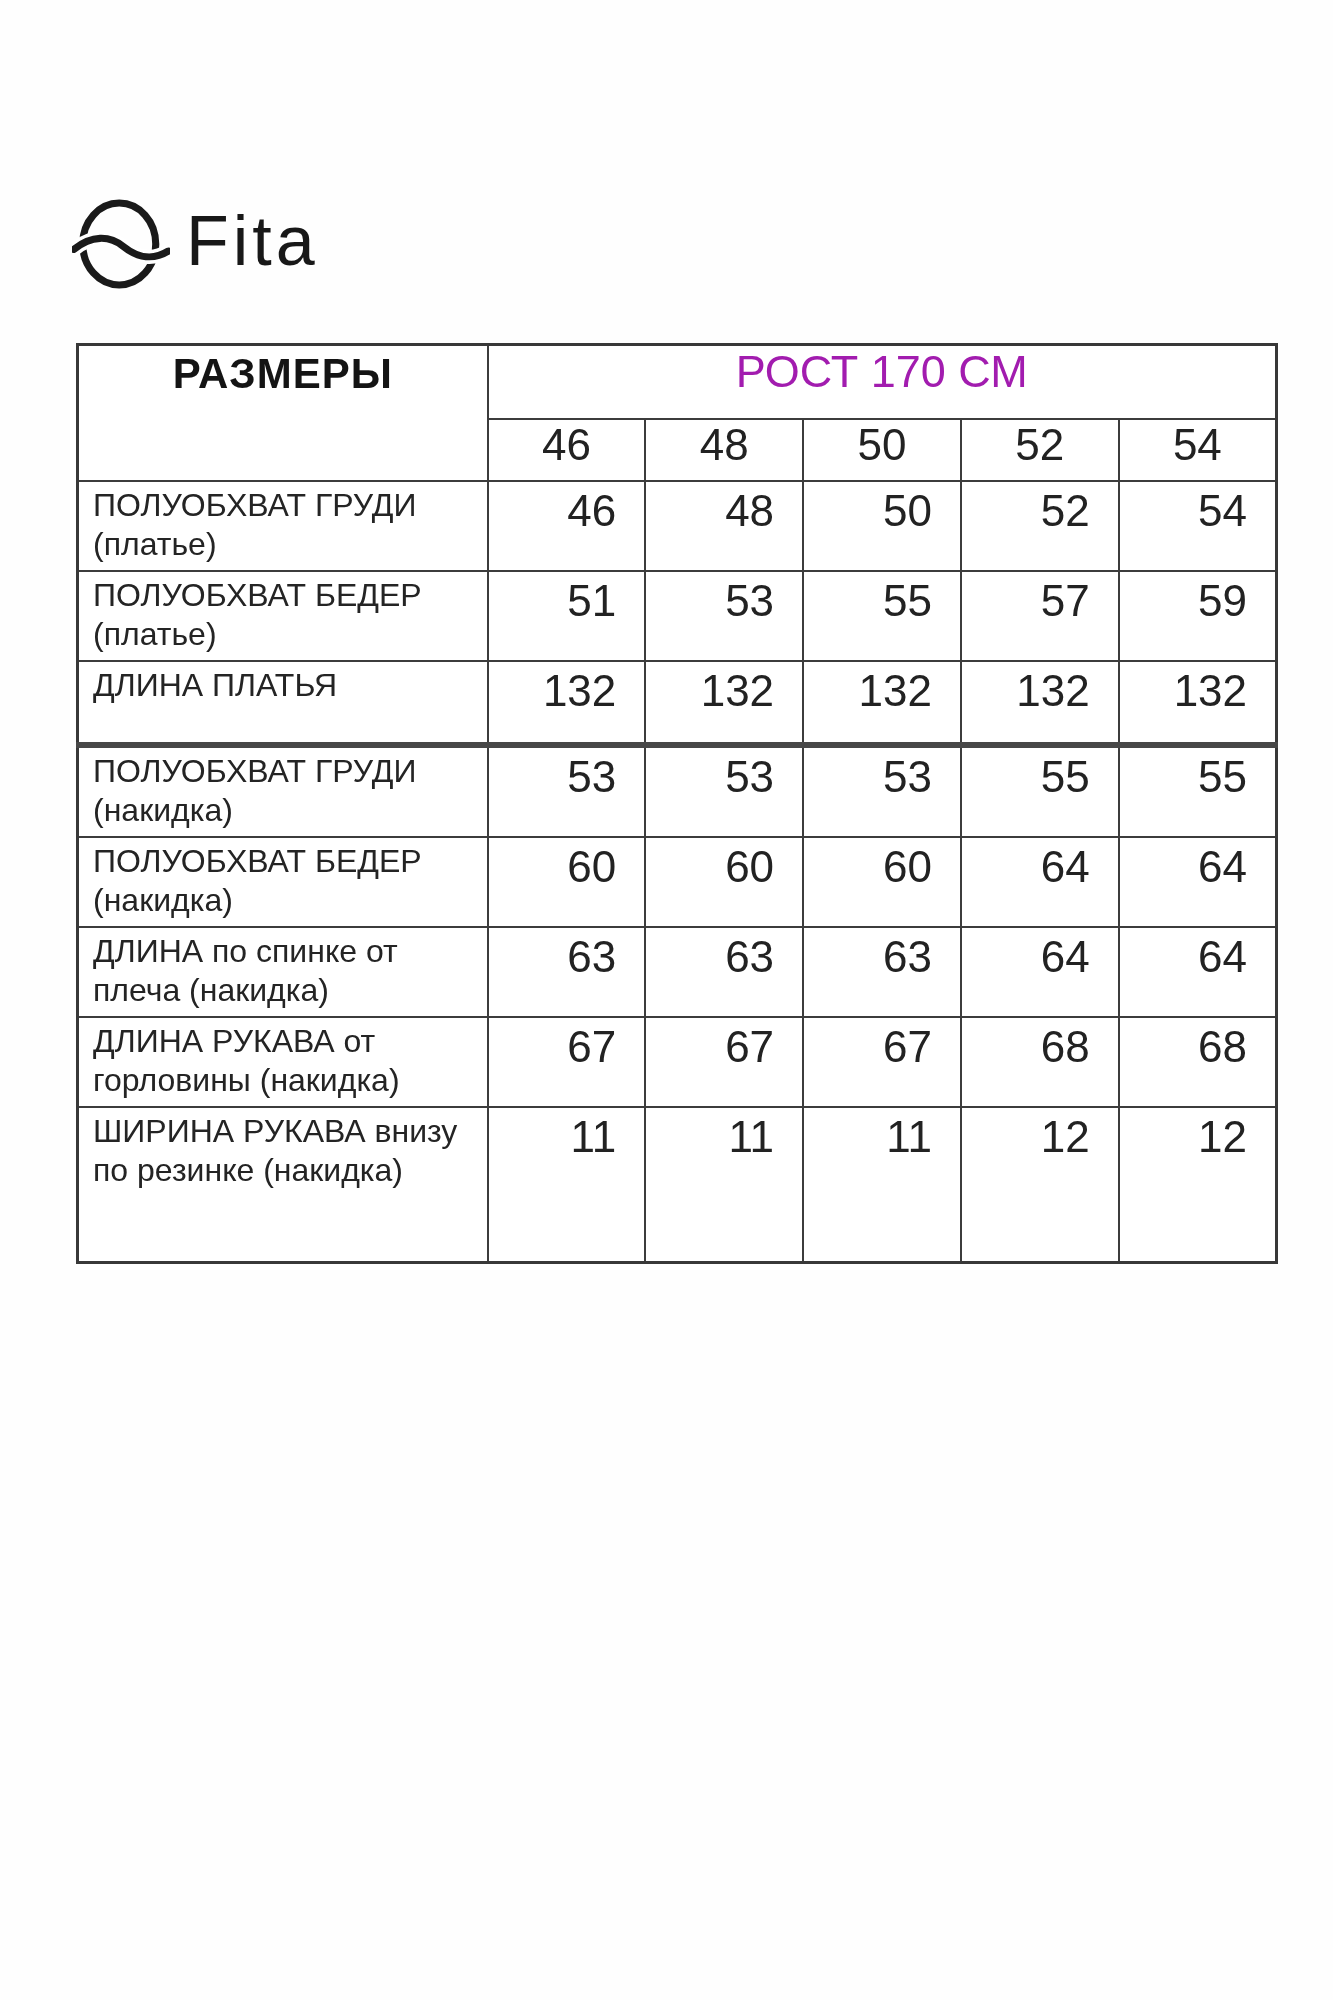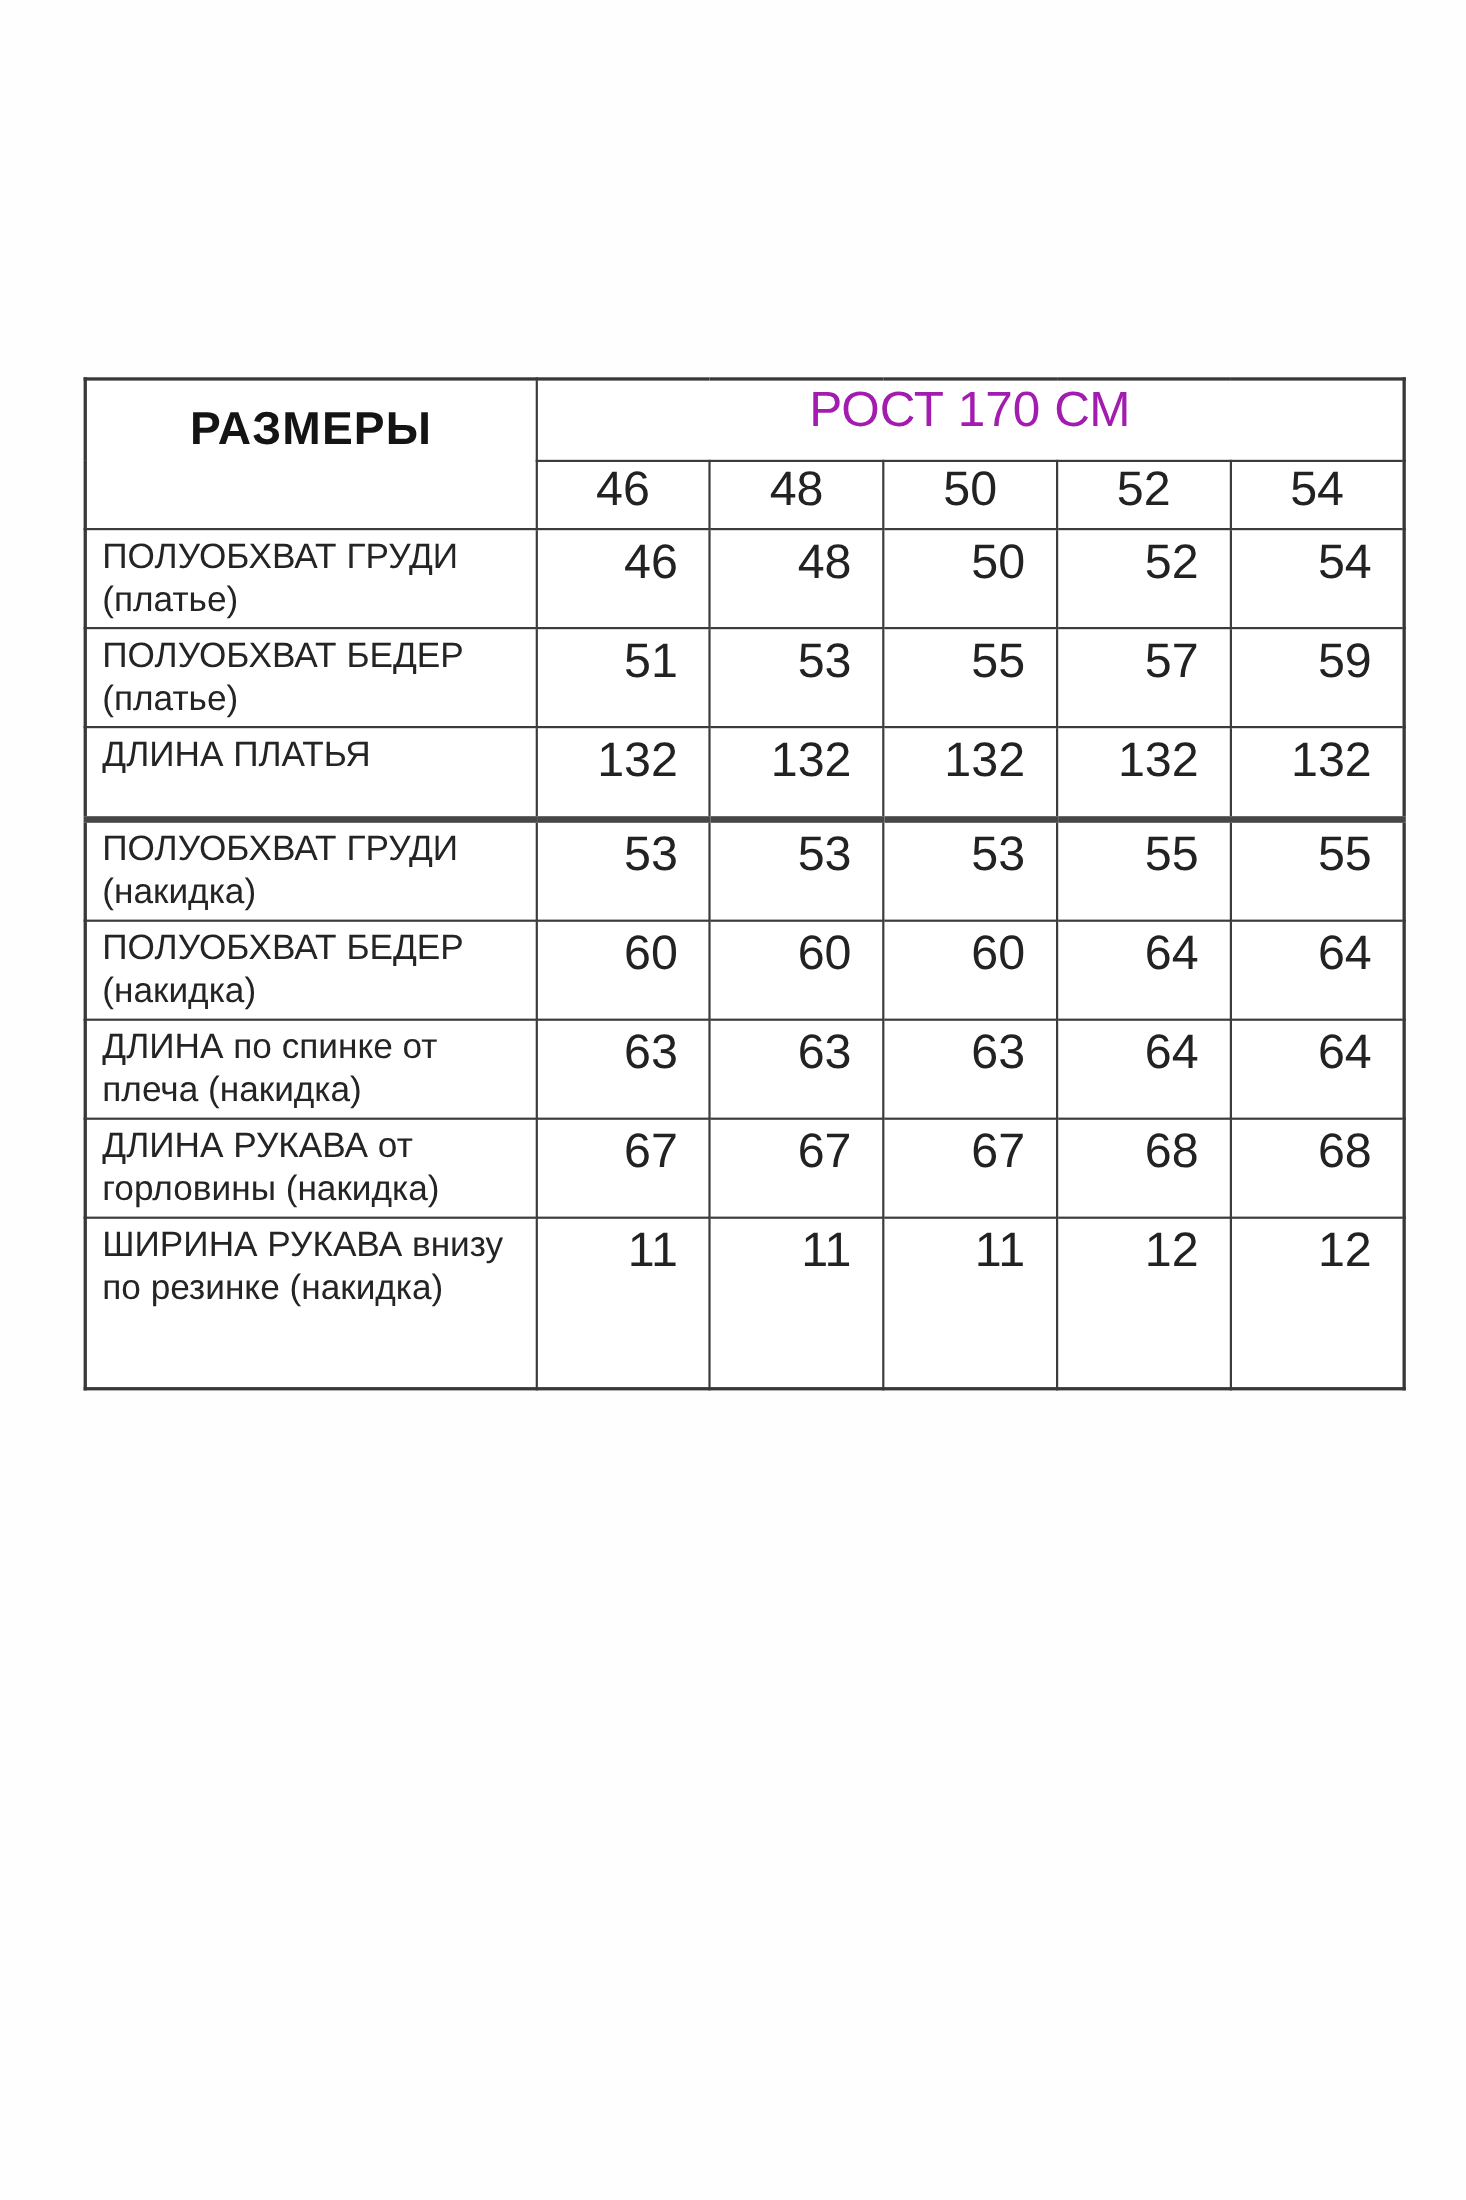--- a/index.html
+++ b/index.html
@@ -62,21 +62,21 @@
   table.size-table col.c-size  { width: 157.8px; }
   table.size-table th, table.size-table td {
     border: 2px solid #3c3c3c;
     vertical-align: top;
     overflow: hidden;
   }
   th.corner {
     font-size: 42px;
     font-weight: 700;
     text-align: center;
-    padding-top: 20px;
+    padding-top: 4px;
     letter-spacing: 1px;
     color: #141414;
   }
   th.height-header {
     font-size: 45px;
     font-weight: 400;
     text-align: center;
     vertical-align: middle;
     color: #a21caf;
     height: 74px;
@@ -109,20 +109,28 @@
   tr.r-mid   { height: 80px; }
   tr.r-three { height: 156px; }
   tr.section-end > td { border-bottom: 6px solid #474747; }
 </style>
 </head>
 <body>
 
 <div class="page">
 
   <header class="header">
+    <div class="brand">
+      <svg width="98" height="104" viewBox="0 0 110 116">
+        <ellipse cx="53" cy="58" rx="41" ry="46" fill="none" stroke="#1a1a1a" stroke-width="8"></ellipse>
+        <path d="M 2 64 C 22 48, 42 48, 58 61 C 74 74, 92 76, 108 66" fill="none" stroke="#ffffff" stroke-width="16" stroke-linecap="round"></path>
+        <path d="M 2 64 C 22 48, 42 48, 58 61 C 74 74, 92 76, 108 66" fill="none" stroke="#1a1a1a" stroke-width="8" stroke-linecap="round"></path>
+      </svg>
+      <span class="brand-name">Fita</span>
+    </div>
   </header>
 
   <table class="size-table">
     <colgroup>
       <col class="c-label">
       <col class="c-size">
         <col class="c-size">
         <col class="c-size">
         <col class="c-size">
         <col class="c-size">

